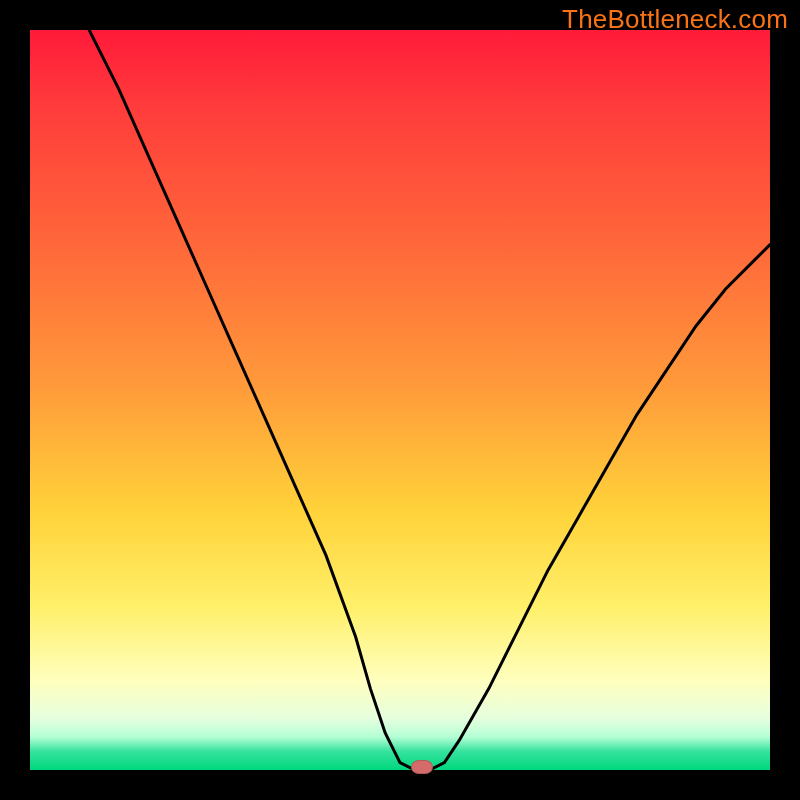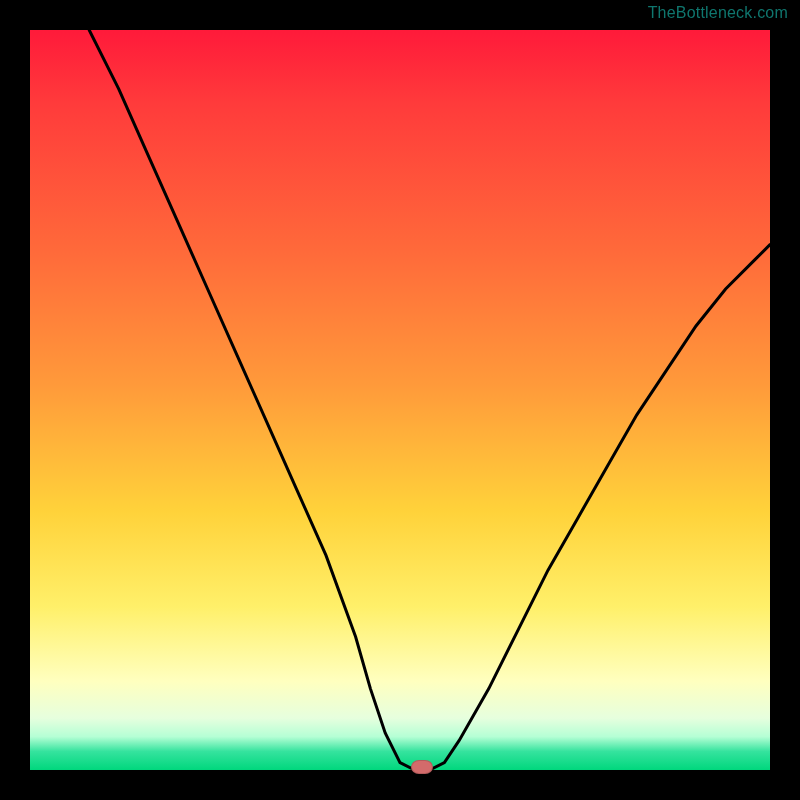--- a/index.html
+++ b/index.html
@@ -16,22 +16,22 @@
     top: 0;
     width: 800px;
     height: 800px;
     background: #000;
   }
   .watermark {
     position: absolute;
     top: 4px;
     right: 12px;
     font-family: Arial, Helvetica, sans-serif;
-    font-size: 16px;
-    color: #0f766e;
+    font-size: 26px;
+    color: #f97316;
     letter-spacing: 0.2px;
   }
   .plot {
     position: absolute;
     left: 30px;
     top: 30px;
     width: 740px;
     height: 740px;
     
     background: linear-gradient(

